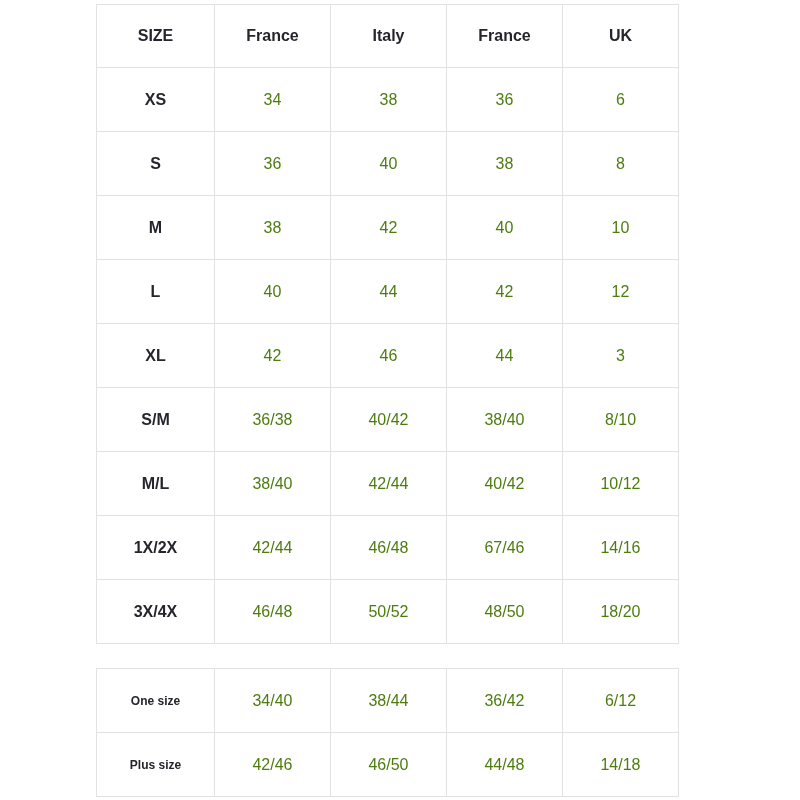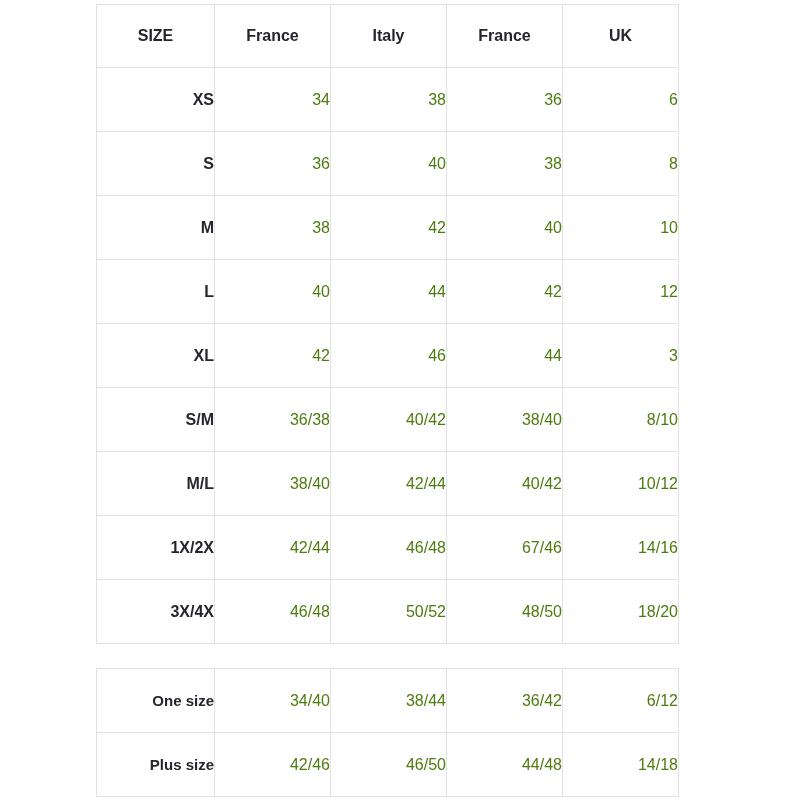--- a/index.html
+++ b/index.html
@@ -51,32 +51,31 @@
   col.c-rest { width: 116px; }
 
   table.size-table thead th {
     height: 62px;
     font-weight: bold;
     font-size: 16px;
     color: #25252d;
   }
   table.size-table tbody td {
     height: 63px;
-    text-align: right;
   }
   table.size-table tbody td.size-label {
     font-weight: bold;
     color: #25252d;
   }
   #secondary-table tbody td {
     height: 63px;
   }
   #secondary-table tbody td.size-label {
     font-weight: bold;
-    font-size: 15px;
+    font-size: 12px;
   }
 </style>
 </head>
 <body>
 
 <div class="page">
 
   <div class="table-wrap" id="main-table-wrap">
     <table class="size-table" id="main-table">
       <colgroup>

